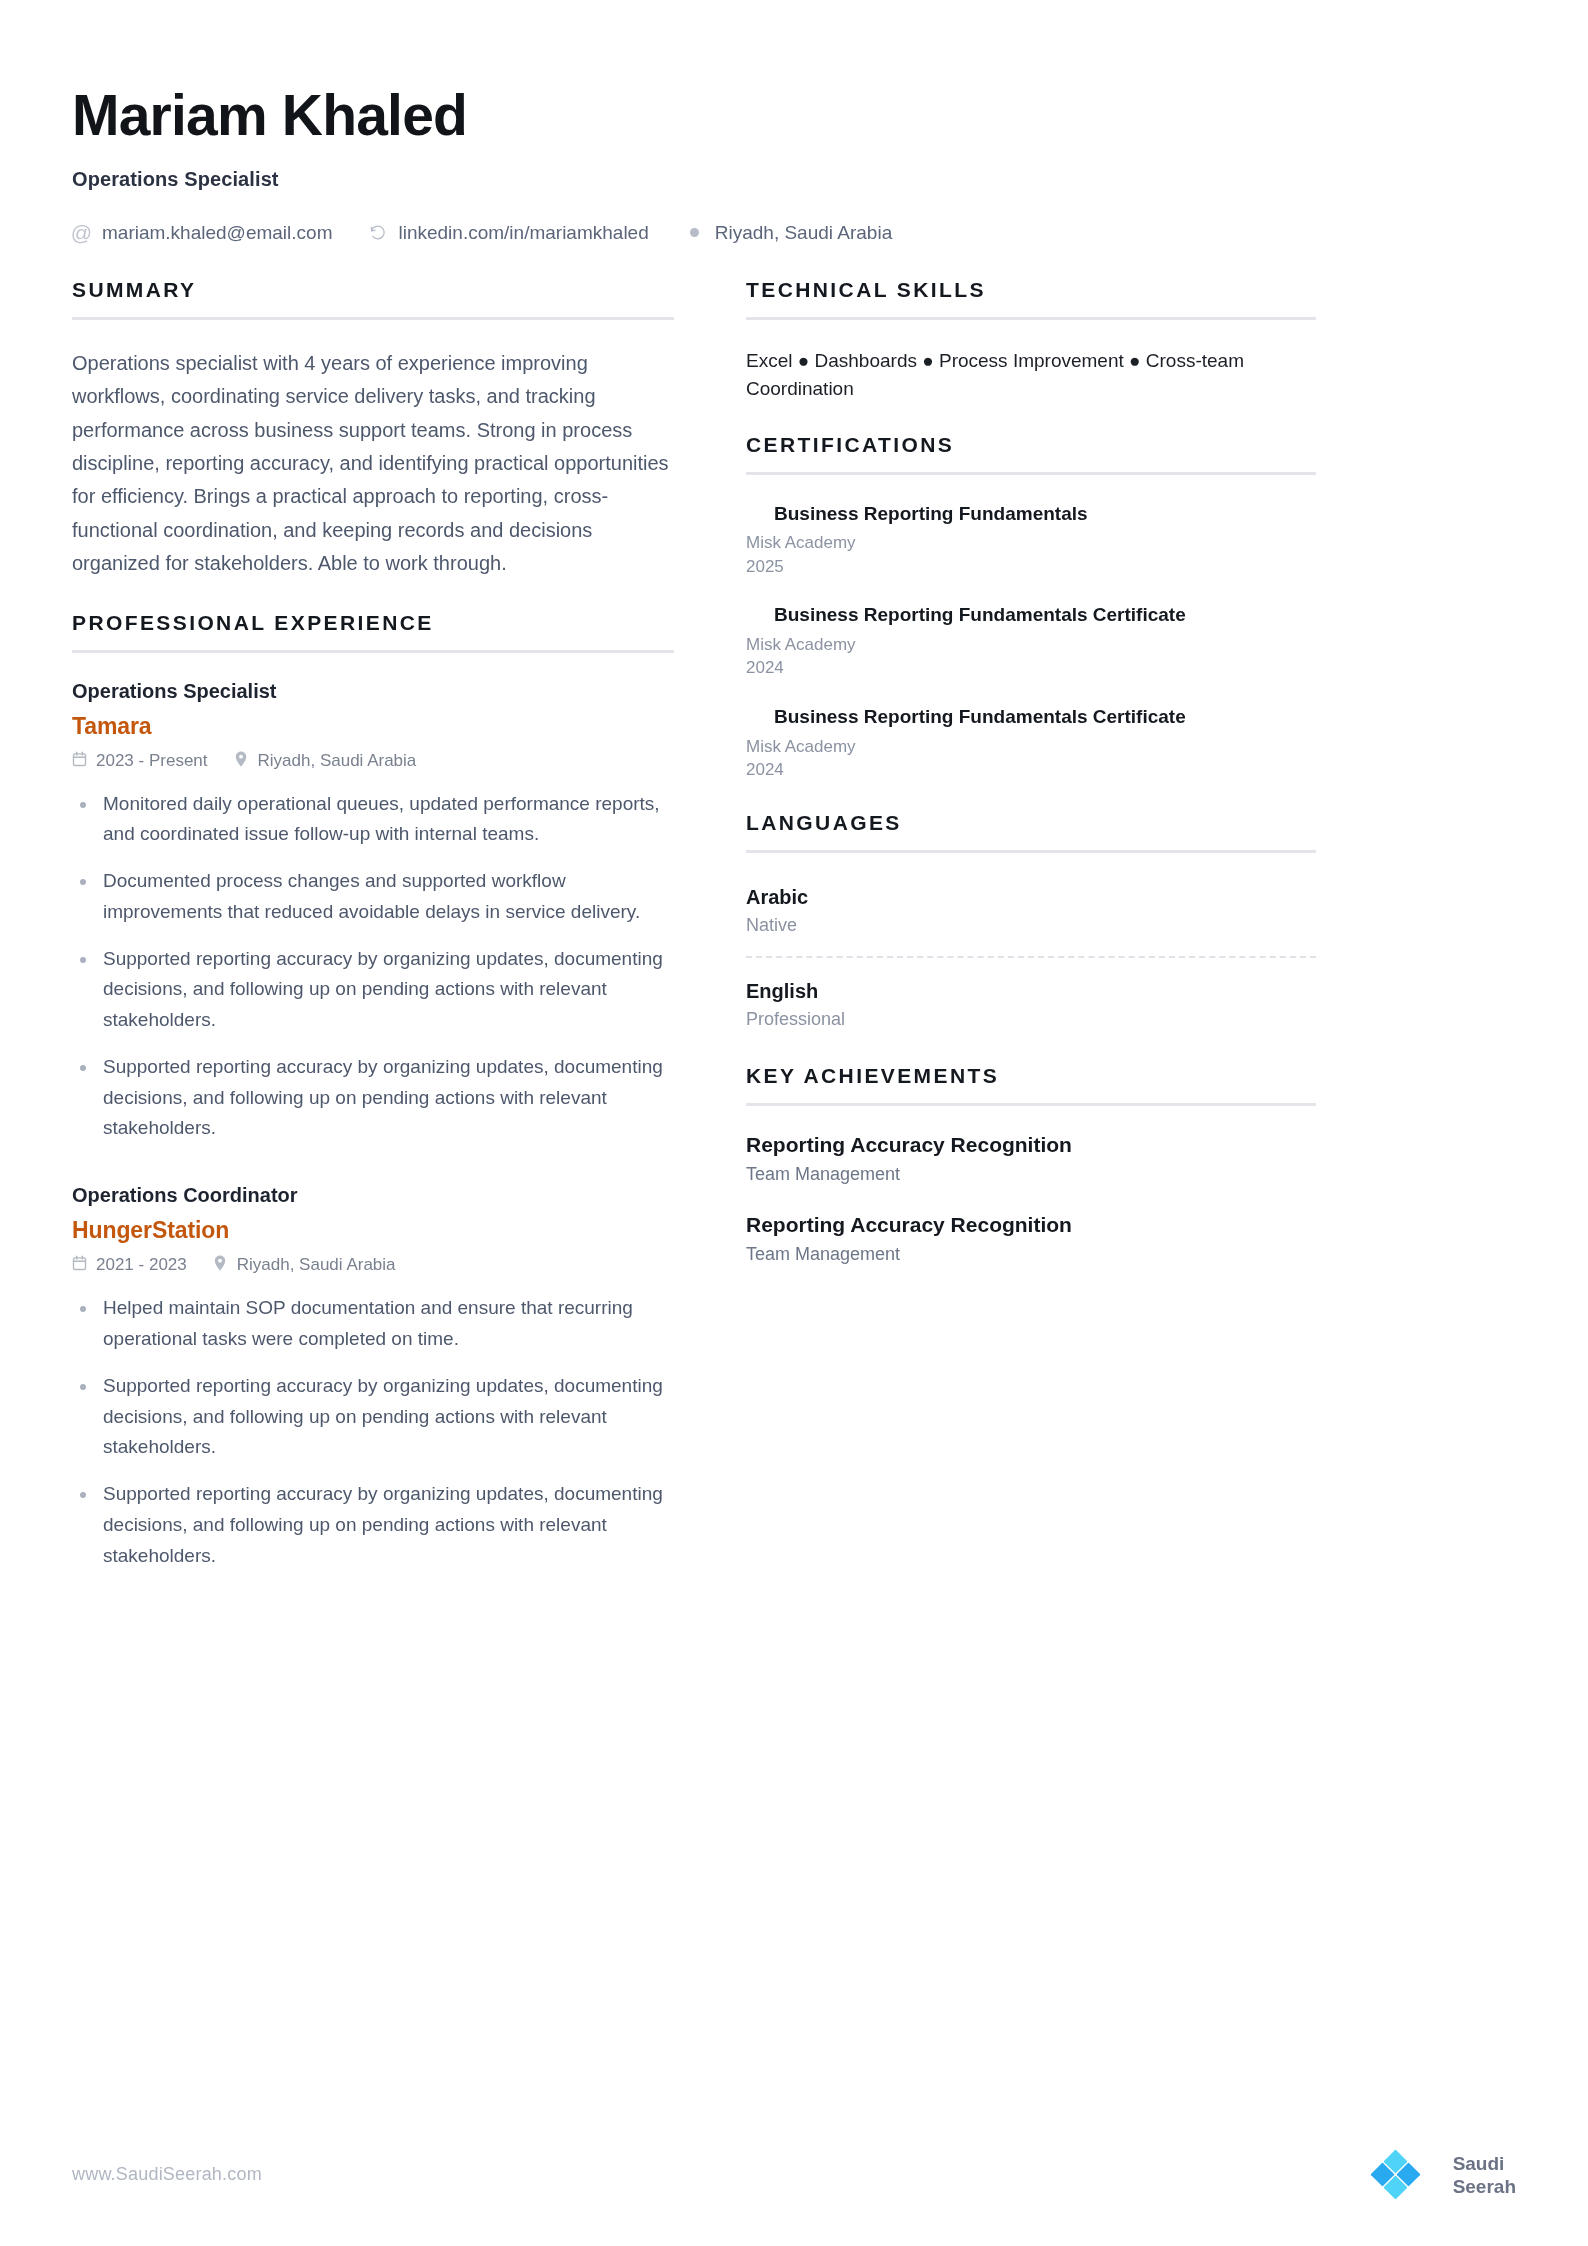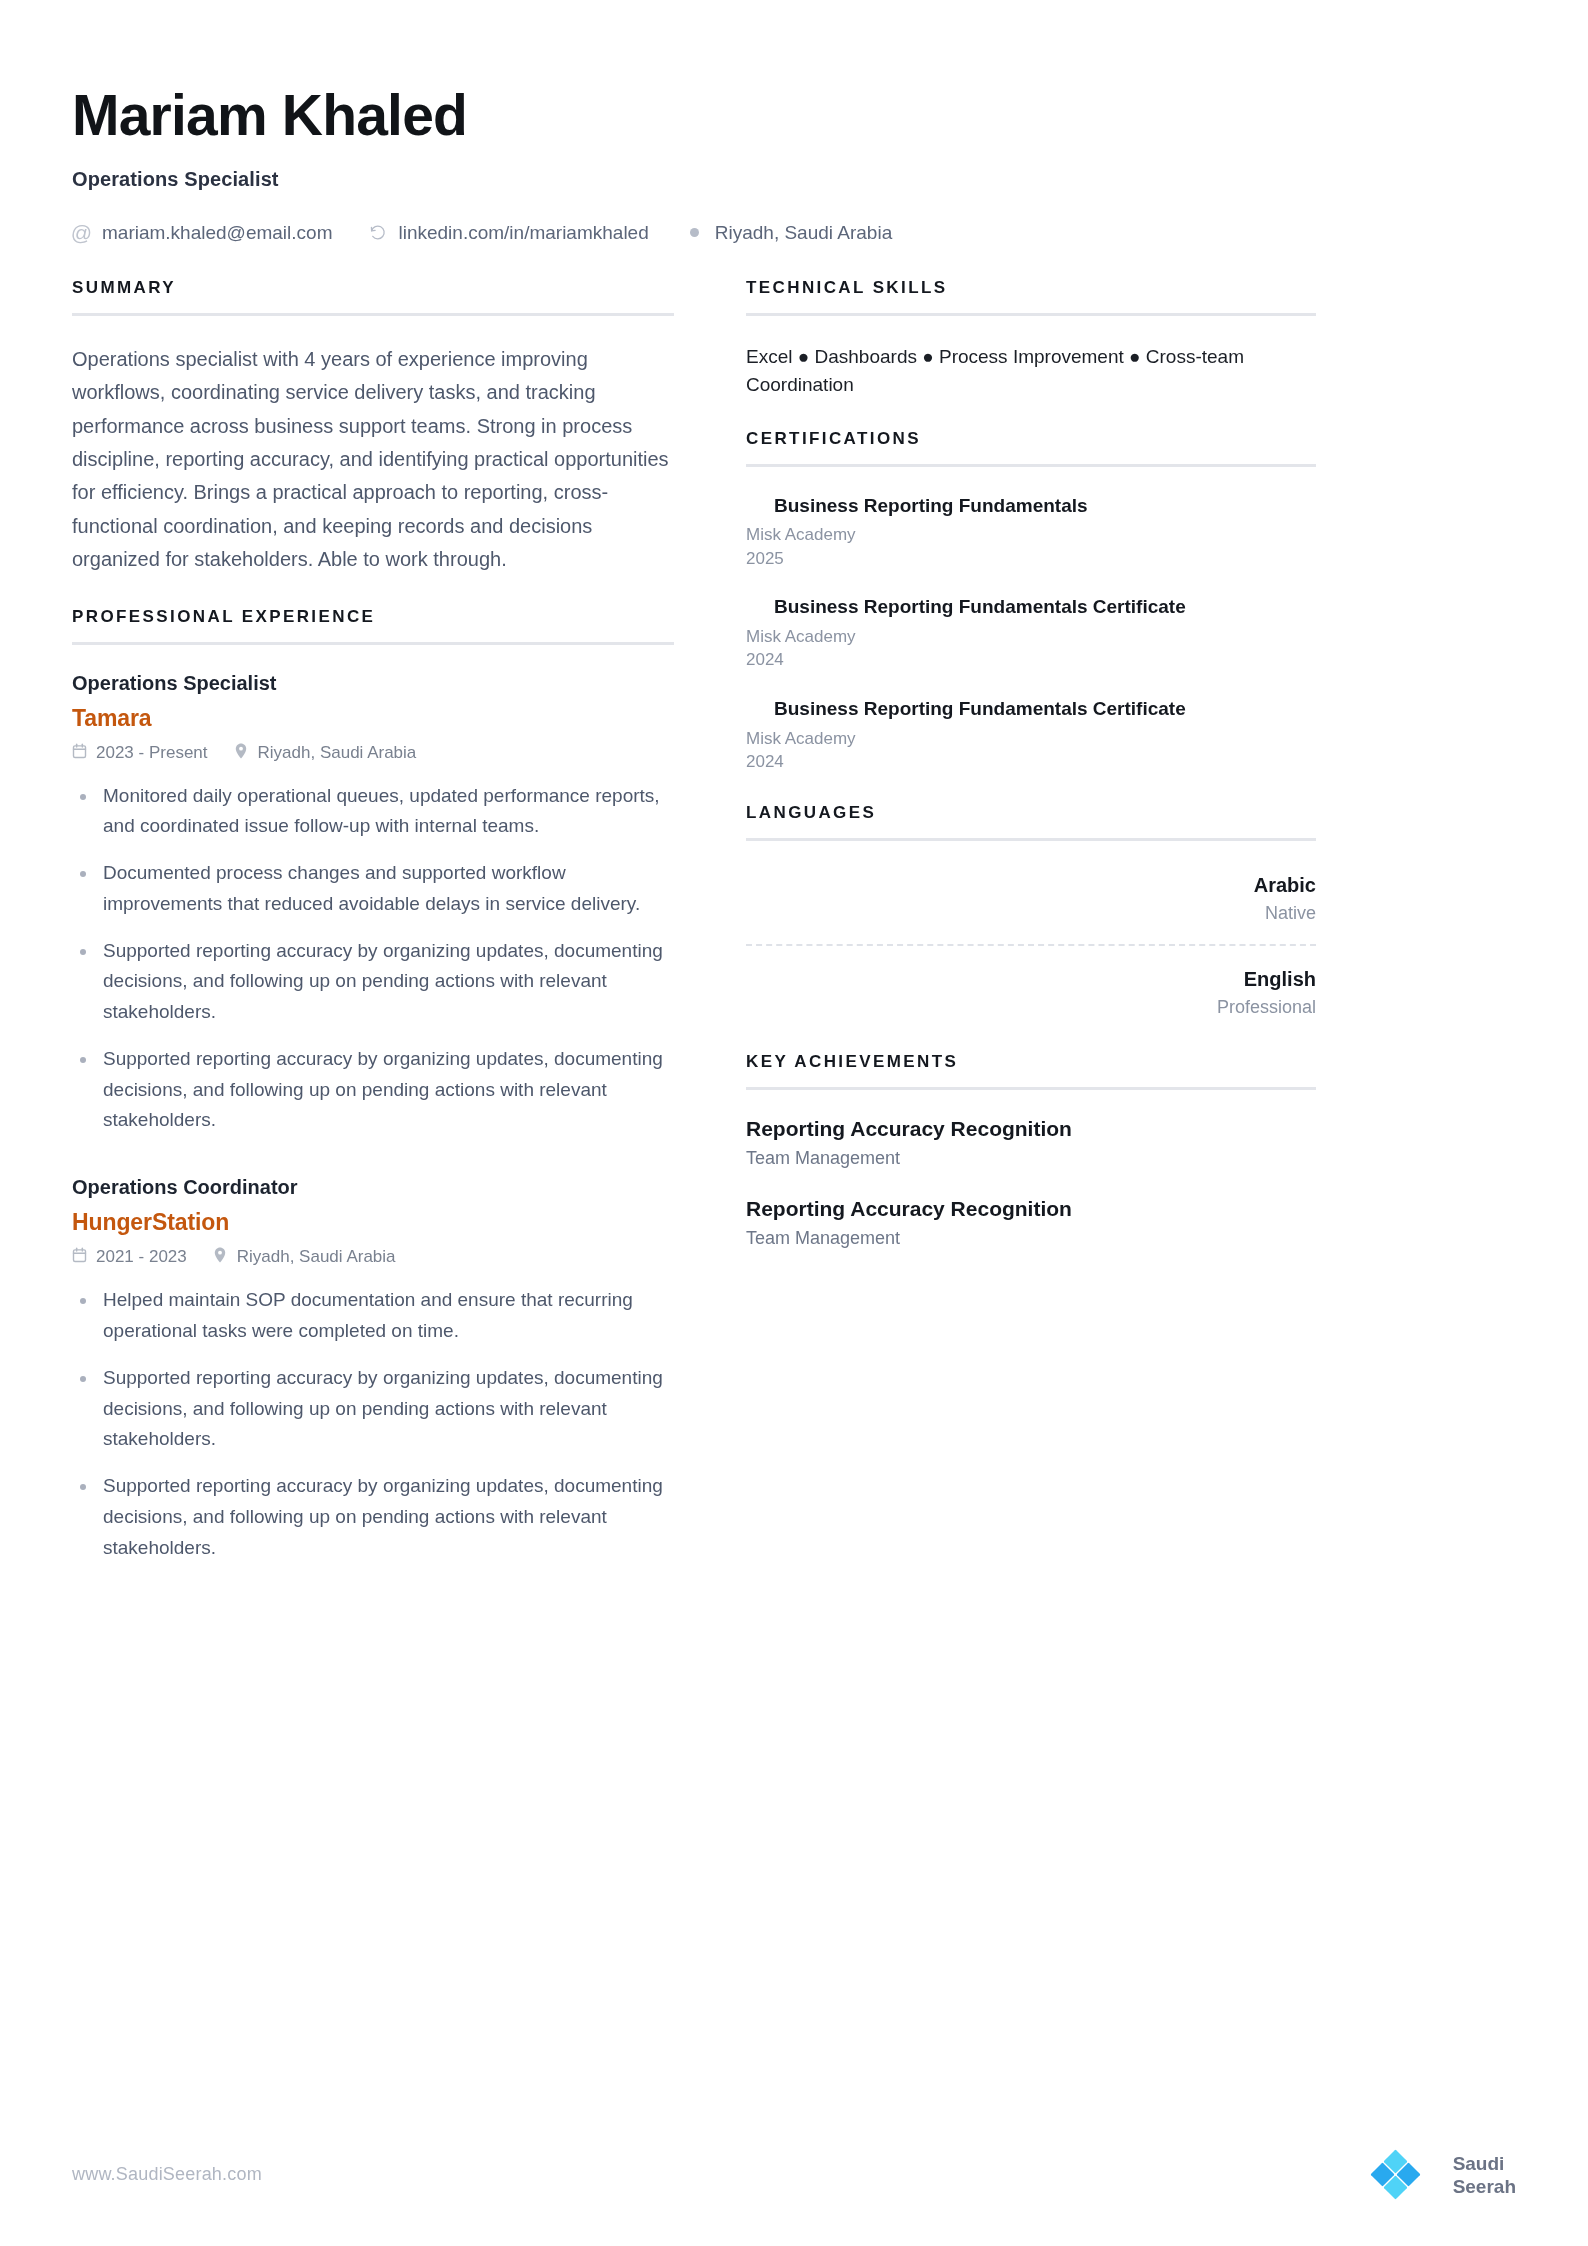--- a/index.html
+++ b/index.html
@@ -81,21 +81,21 @@
     gap: 72px;
     align-items: flex-start;
   }
   .col-left  { width: 602px; flex: 0 0 602px; }
   .col-right { width: 570px; flex: 0 0 570px; }
 
   
   .section { margin-bottom: 30px; }
 
   .section-title {
-    font-size: 17px;
+    font-size: 21px;
     font-weight: 700;
     letter-spacing: 2.4px;
     color: #14181f;
     text-transform: uppercase;
     padding-bottom: 15px;
     border-bottom: 3px solid #e3e5ea;
     margin-bottom: 27px;
   }
 
   
@@ -189,21 +189,21 @@
     margin-bottom: 5px;
     margin-left: 28px;
   }
   .cert-org, .cert-year {
     font-size: 17px;
     color: #8b93a2;
     line-height: 1.38;
   }
 
   
-  .lang-item { padding: 6px 0 20px 0; text-align: right; }
+  .lang-item { padding: 6px 0 20px 0; }
   .lang-item + .lang-item {
     border-top: 2px dashed #dfe2e8;
     padding-top: 22px;
   }
   .lang-item:last-child { padding-bottom: 4px; }
 
   .lang-name {
     font-size: 20px;
     font-weight: 700;
     color: #14181f;

